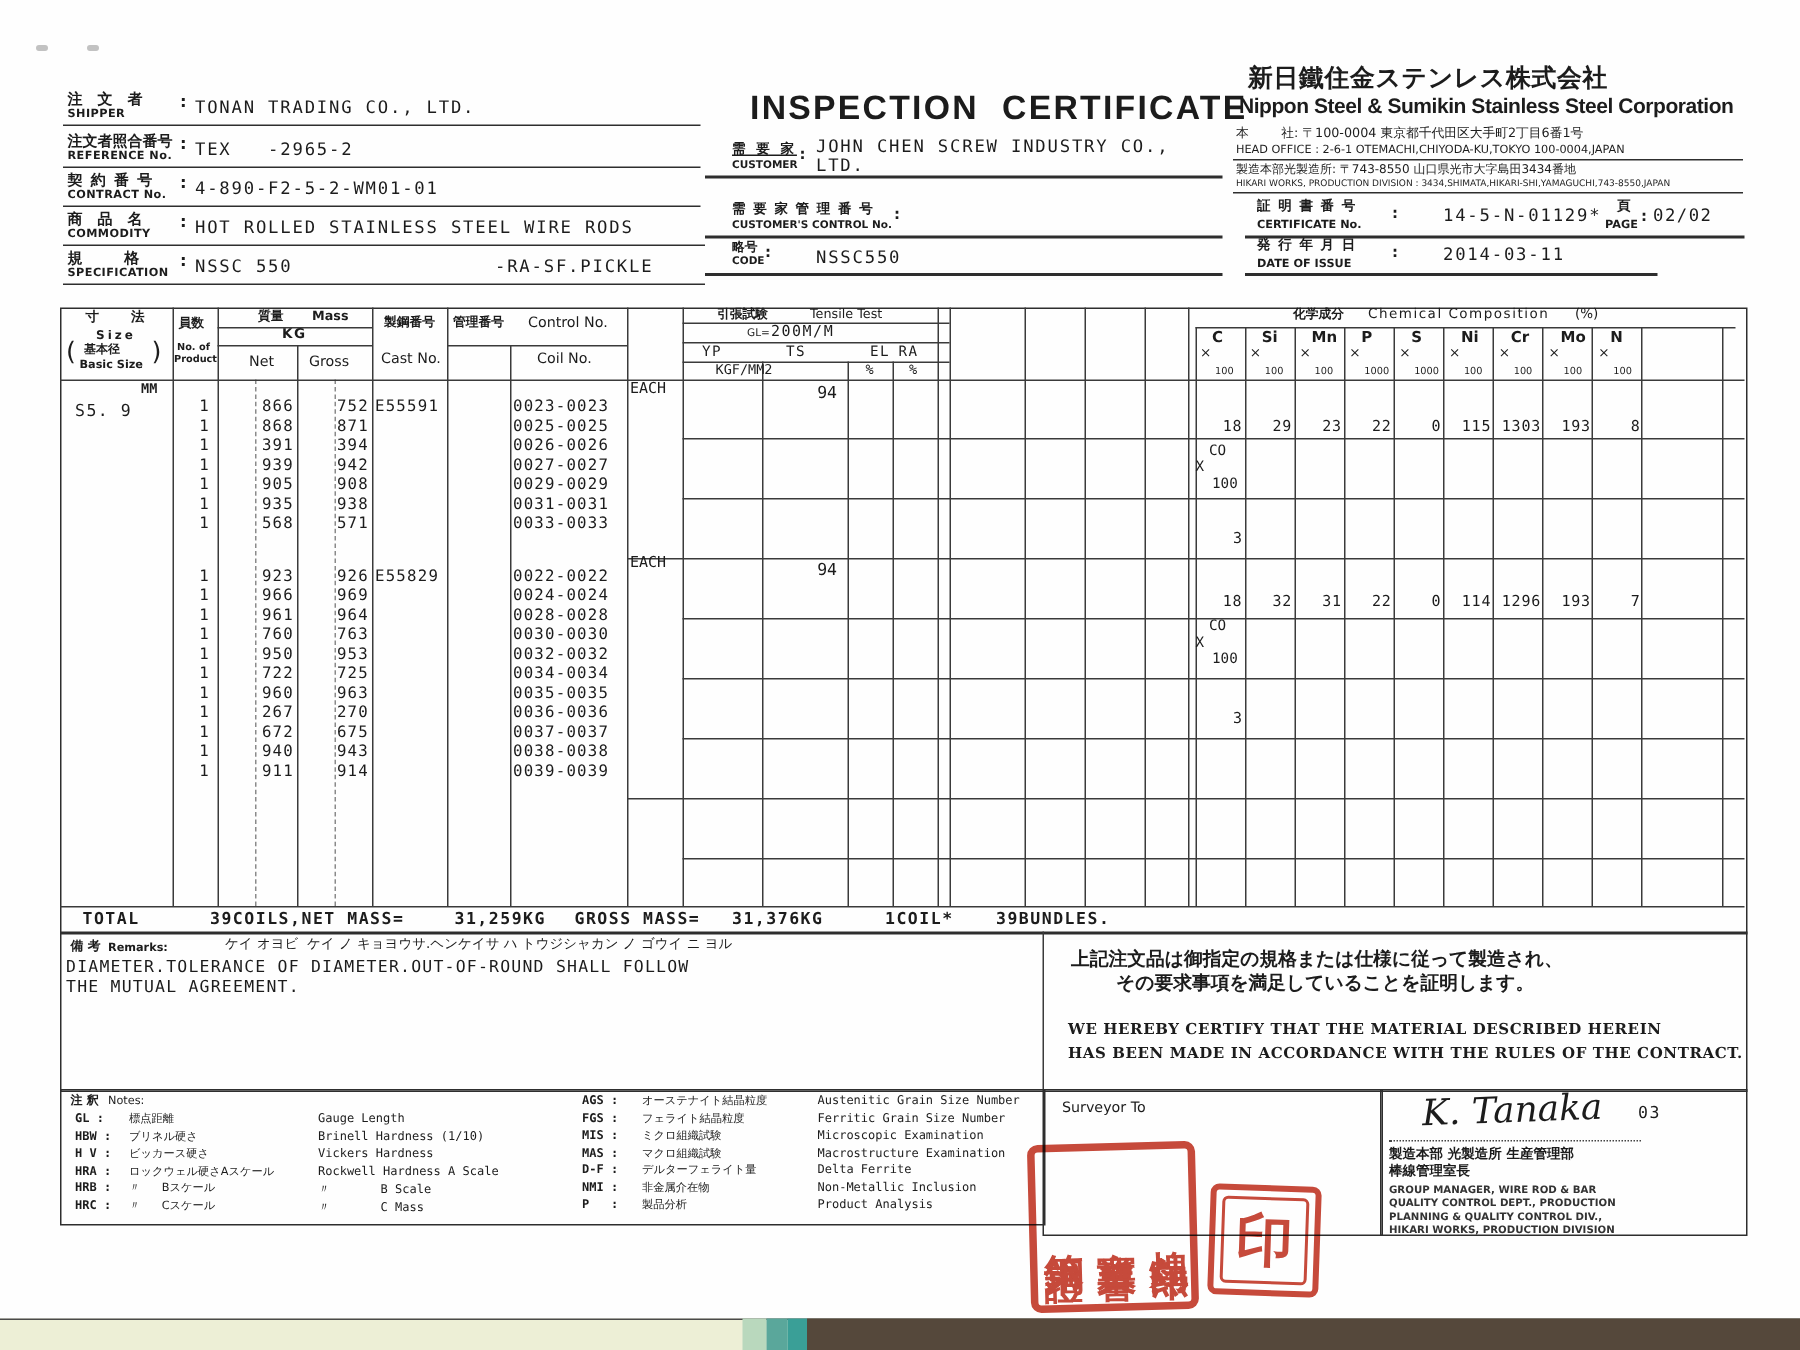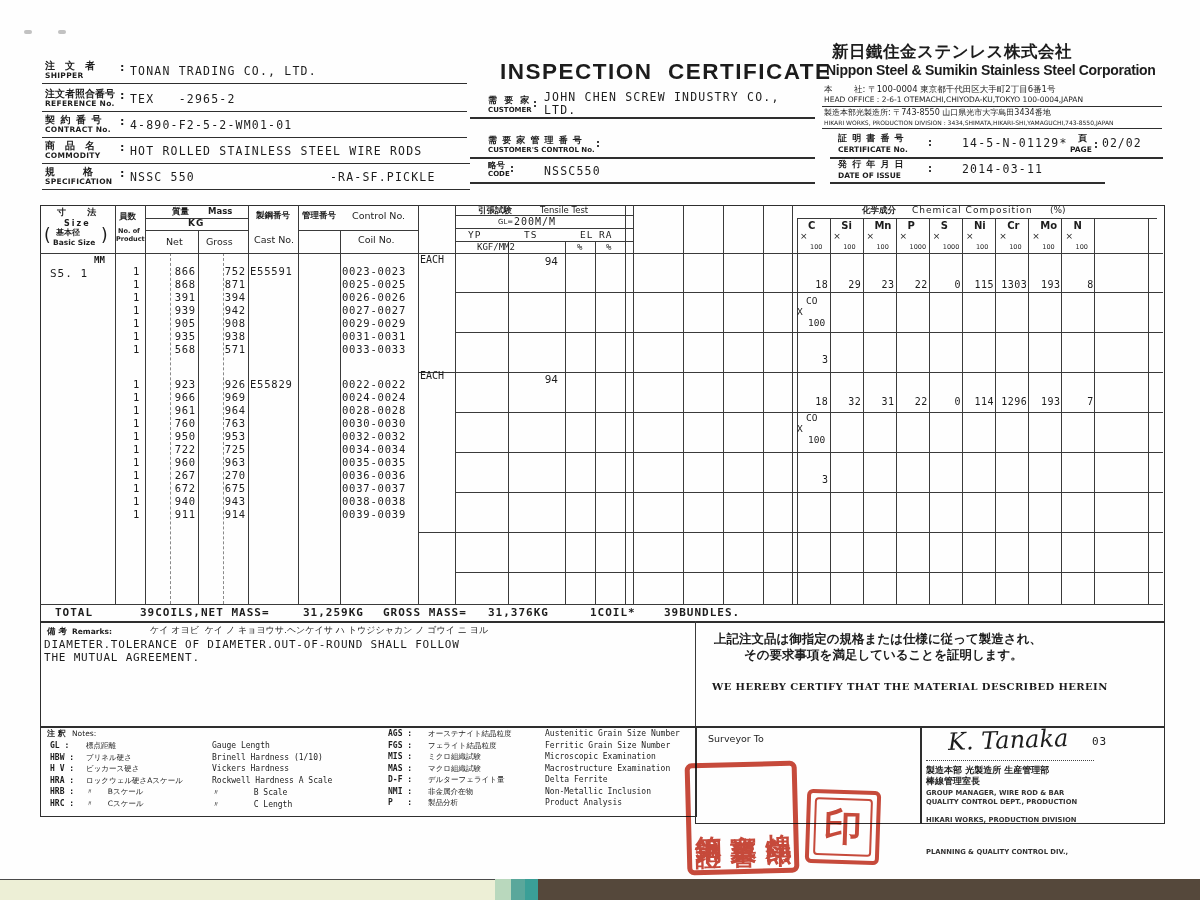--- a/index.html
+++ b/index.html
@@ -88,21 +88,21 @@
   <div class="hfield" style="top:163px;width:428px;">
     <span class="fjp jp">規      格</span>
     <span class="fen">SPECIFICATION</span>
     <span class="fcolon">:</span>
     <span class="fval mono">NSSC 550</span>
     <span class="fval mono" style="left:288px;">-RA-SF.PICKLE</span>
   </div>
 
   <span class="t b" style="left:500px;top:61px;font-size:22.5px;letter-spacing:1.5px;font-family:'Liberation Sans',sans-serif;">INSPECTION  CERTIFICATE</span>
 
-  <span class="t jp b" style="left:488px;top:96px;font-size:9px;letter-spacing:2px;">需 要 家</span>
+  <span class="t jp b" style="left:488px;top:96px;font-size:9px;letter-spacing:2px;text-decoration:underline;">需 要 家</span>
   <span class="t b" style="left:533px;top:99px;font-size:10px;">:</span>
   <span class="t" style="left:488px;top:107px;font-size:7px;font-weight:bold;">CUSTOMER</span>
   <span class="t mono" style="left:544px;top:92px;font-size:11.5px;letter-spacing:1.2px;">JOHN CHEN SCREW INDUSTRY CO.,</span>
   <span class="t mono" style="left:544px;top:105px;font-size:11.5px;letter-spacing:1.2px;">LTD.</span>
   <div class="uline" style="left:470px;top:117px;width:345px;"></div>
 
   <span class="t jp b" style="left:488px;top:136px;font-size:9px;letter-spacing:1px;">需 要 家 管 理 番 号</span>
   <span class="t b" style="left:596px;top:139px;font-size:10px;">:</span>
   <span class="t" style="left:488px;top:147px;font-size:7px;font-weight:bold;">CUSTOMER'S CONTROL No.</span>
   <span class="t mono" style="left:640px;top:140px;font-size:11.5px;"></span>
@@ -273,21 +273,21 @@
       <span class="ch-x">×</span>
       <span class="ch-div">100</span>
     </div>
       <div class="ch-cell">
       <span class="ch-el">N</span>
       <span class="ch-x">×</span>
       <span class="ch-div">100</span>
     </div>
     </div>
 
-  <span class="t mono" style="left:50px;top:268px;font-size:11px;letter-spacing:1px;">S5. 1</span>
+  <span class="t mono" style="left:50px;top:268px;font-size:11px;letter-spacing:1px;">S5. 9</span>
 
   <span class="t mono" style="left:420px;top:255px;font-size:10px;">EACH</span>
   <span class="t mono" style="left:508px;top:256px;width:50px;text-align:right;font-size:11px;">94</span>
   <div class="g-rows" style="top:265px;">
 
   <div class="trow">
       <span class="c-qty">1</span>
       <span class="c-net">866</span>
       <span class="c-gross">752</span>
       <span class="c-cast">E55591</span>
@@ -465,20 +465,21 @@
 
   <span class="t jp b" style="left:47px;top:627px;font-size:8.5px;">備 考</span>
   <span class="t b" style="left:72px;top:628px;font-size:7.5px;">Remarks:</span>
   <span class="t jp" style="left:150px;top:626px;font-size:9px;">ケイ オヨビ  ケイ ノ キョヨウサ.ヘンケイサ ハ トウジシャカン ノ ゴウイ ニ ヨル</span>
   <span class="t mono" style="left:44px;top:639px;font-size:11px;letter-spacing:.8px;">DIAMETER.TOLERANCE OF DIAMETER.OUT-OF-ROUND SHALL FOLLOW</span>
   <span class="t mono" style="left:44px;top:652px;font-size:11px;letter-spacing:.8px;">THE MUTUAL AGREEMENT.</span>
 
   <span class="t jp b" style="left:714px;top:633px;font-size:12.5px;">上記注文品は御指定の規格または仕様に従って製造され、</span>
   <span class="t jp b" style="left:744px;top:649px;font-size:12.5px;">その要求事項を満足していることを証明します。</span>
   <span class="t b" style="left:712px;top:682px;font-size:10px;font-family:'DejaVu Serif',serif;letter-spacing:.4px;">WE HEREBY CERTIFY THAT THE MATERIAL DESCRIBED HEREIN</span>
+  <span class="t b" style="left:712px;top:698px;font-size:10px;font-family:'DejaVu Serif',serif;letter-spacing:.4px;">HAS BEEN MADE IN ACCORDANCE WITH THE RULES OF THE CONTRACT.</span>
 
   <div class="box" style="left:40px;top:726px;width:655px;height:89px;"></div>
   <div class="box" style="left:695px;top:726px;width:225px;height:96px;"></div>
   <div class="box" style="left:920px;top:726px;width:243px;height:96px;"></div>
 
   <span class="t jp b" style="left:47px;top:730px;font-size:8px;">注 釈</span>
   <span class="t" style="left:72px;top:730px;font-size:7.5px;">Notes:</span>
 
   <div class="left-col" style="position:absolute;left:40px;top:741px;width:350px;">
 
@@ -503,21 +504,21 @@
       <span class="n-en">Rockwell Hardness A Scale</span>
     </div>
       <div class="nrow">
       <span class="n-abbr">HRB :</span>
       <span class="n-jp jp">〃      Bスケール</span>
       <span class="n-en">〃       B Scale</span>
     </div>
       <div class="nrow">
       <span class="n-abbr">HRC :</span>
       <span class="n-jp jp">〃      Cスケール</span>
-      <span class="n-en">〃       C Length</span>
+      <span class="n-en">〃       C Mass</span>
     </div>
     </div>
   <div class="right-col" style="position:absolute;left:385px;top:729px;width:310px;">
 
   <div class="nrow">
       <span class="n-abbr">AGS :</span>
       <span class="n-jp jp">オーステナイト結晶粒度</span>
       <span class="n-en">Austenitic Grain Size Number</span>
     </div>
       <div class="nrow">
@@ -554,21 +555,21 @@
 
   <span class="t" style="left:708px;top:734px;font-size:9.5px;">Surveyor To</span>
 
   <span class="t" style="left:948px;top:728px;font-size:24px;font-family:'DejaVu Serif',serif;font-style:italic;transform:rotate(-2deg);">K. Tanaka</span>
   <span class="t mono" style="left:1092px;top:736px;font-size:11px;letter-spacing:1px;">03</span>
   <div style="position:absolute;left:926px;top:760px;width:168px;border-top:1.5px dotted #444;"></div>
   <span class="t jp b" style="left:926px;top:766px;font-size:9px;">製造本部 光製造所 生産管理部</span>
   <span class="t jp b" style="left:926px;top:777px;font-size:9px;">棒線管理室長</span>
   <span class="t b" style="left:926px;top:790px;font-size:6.8px;color:#333;">GROUP MANAGER, WIRE ROD &amp; BAR</span>
   <span class="t b" style="left:926px;top:799px;font-size:6.8px;color:#333;">QUALITY CONTROL DEPT., PRODUCTION</span>
-  <span class="t b" style="left:926px;top:808px;font-size:6.8px;color:#333;margin-top:41px;">PLANNING &amp; QUALITY CONTROL DIV.,</span>
+  <span class="t b" style="left:926px;top:808px;font-size:6.8px;color:#333;">PLANNING &amp; QUALITY CONTROL DIV.,</span>
   <span class="t b" style="left:926px;top:817px;font-size:6.8px;color:#333;">HIKARI WORKS, PRODUCTION DIVISION</span>
 
   <div class="seal seal-large">
 
   <span>煌熱印</span>
       <span>寶業譽</span>
       <span>第鋼證</span>
     </div>
   <div class="seal seal-small">
     <div class="inner">印</div>

